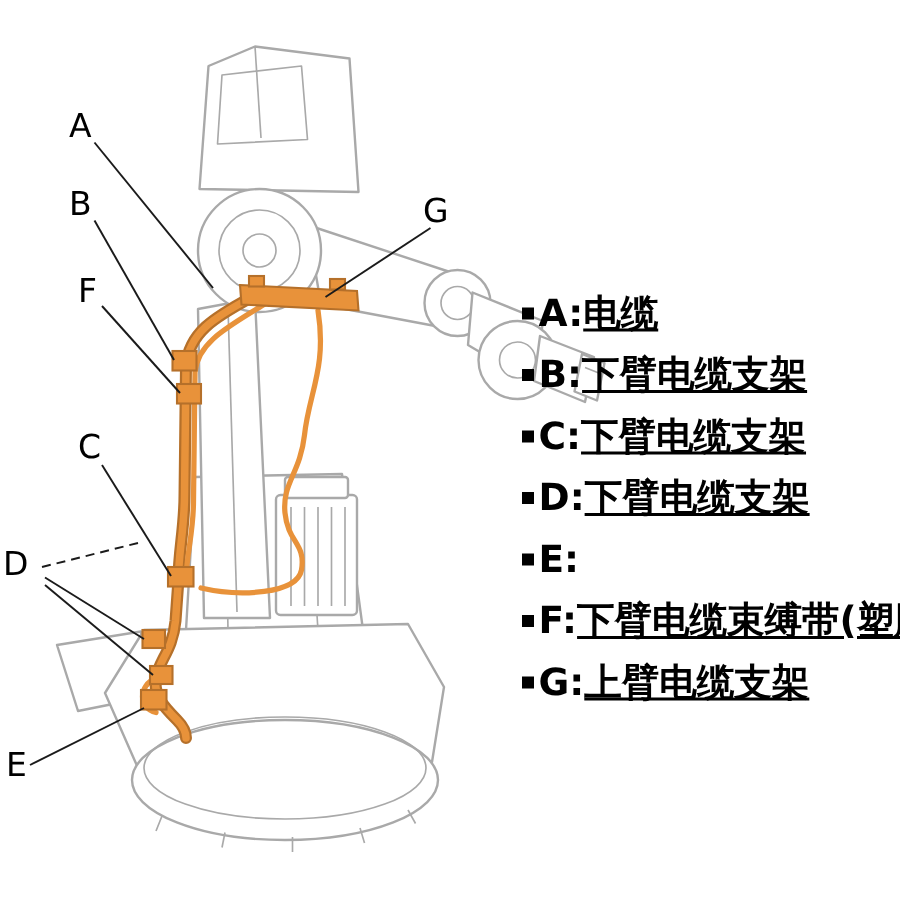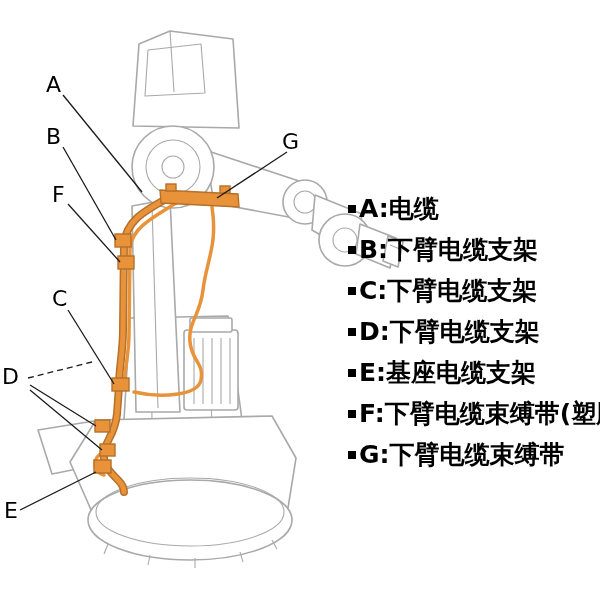--- a/index.html
+++ b/index.html
@@ -60,20 +60,21 @@
   .legend-key{
     font-weight:700;
     font-size:25px;
     color:var(--text);
   }
   .legend-label{
     font-weight:700;
     font-size:25px;
     color:var(--text);
     letter-spacing:0px;
+    text-decoration:underline;
   }
 </style>
 </head>
 <body>
 
 <div class="canvas">
 
   <svg width="600" height="600" viewBox="0 0 600 600">
 
     <g>
@@ -185,27 +186,26 @@
       <span class="legend-label">下臂电缆支架</span>
     </div>
     <div class="legend-item">
       <span class="bullet"></span>
       <span class="legend-key">D:</span>
       <span class="legend-label">下臂电缆支架</span>
     </div>
     <div class="legend-item">
       <span class="bullet"></span>
       <span class="legend-key">E:</span>
-      <span class="legend-label">基座电缆支架</span>
     </div>
     <div class="legend-item">
       <span class="bullet"></span>
       <span class="legend-key">F:</span>
       <span class="legend-label">下臂电缆束缚带(塑胶)</span>
     </div>
     <div class="legend-item">
       <span class="bullet"></span>
       <span class="legend-key">G:</span>
-      <span class="legend-label">下臂电缆束缚带</span>
+      <span class="legend-label">上臂电缆支架</span>
     </div>
   </div>
 
 </div>
 
 </body></html>

